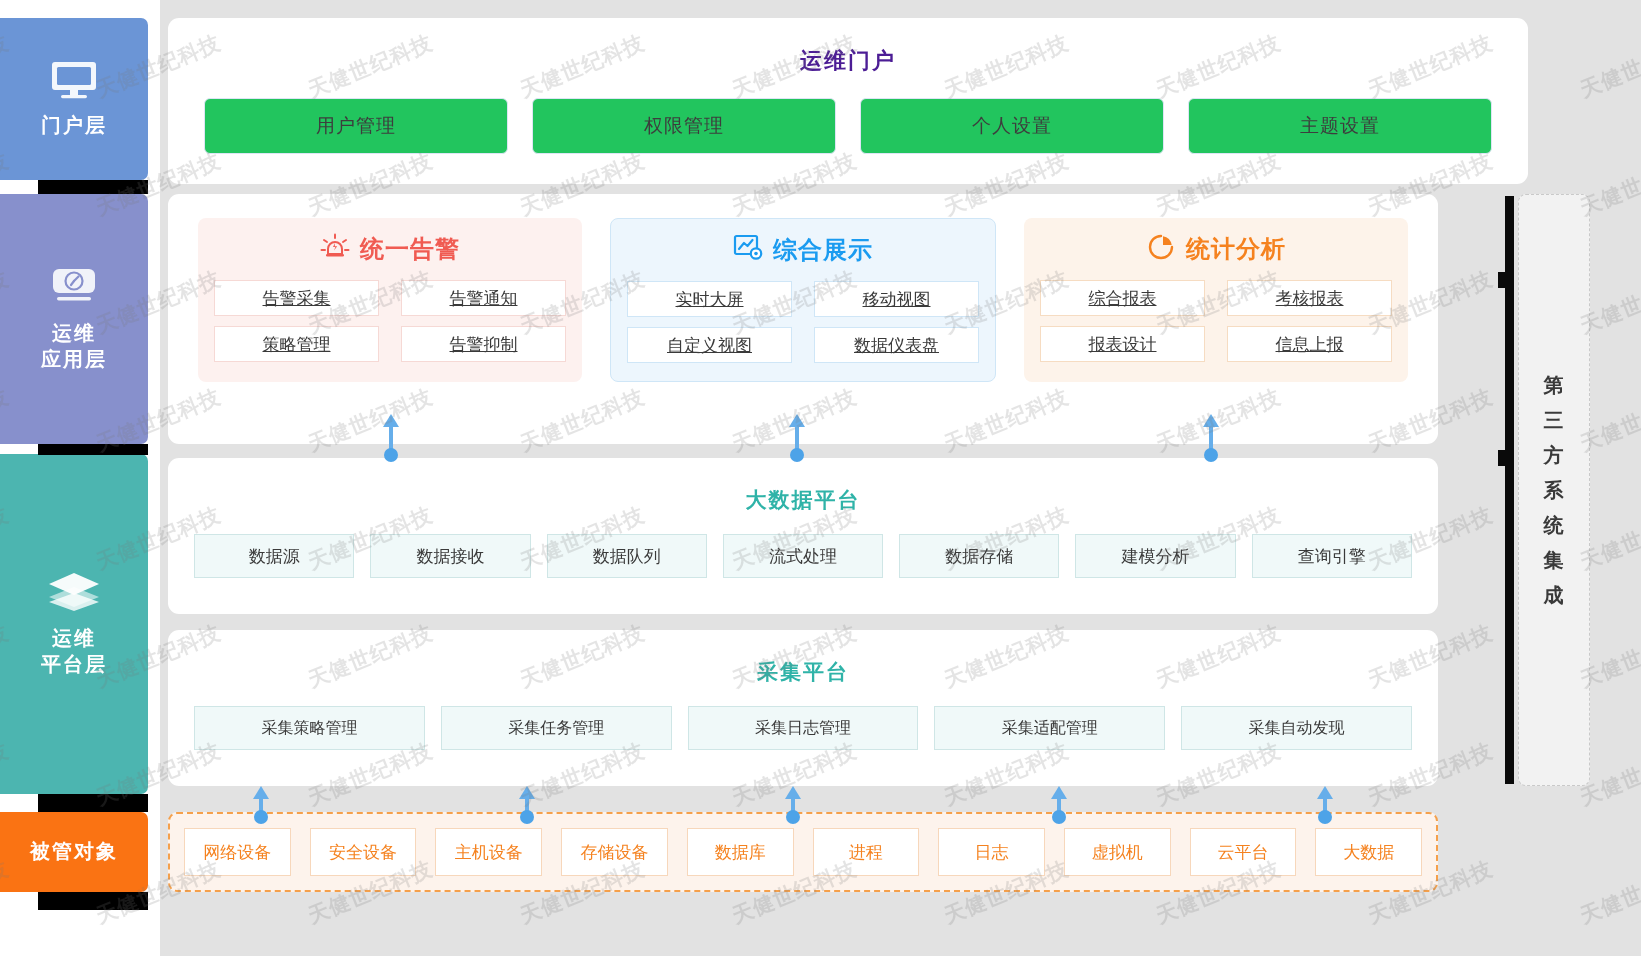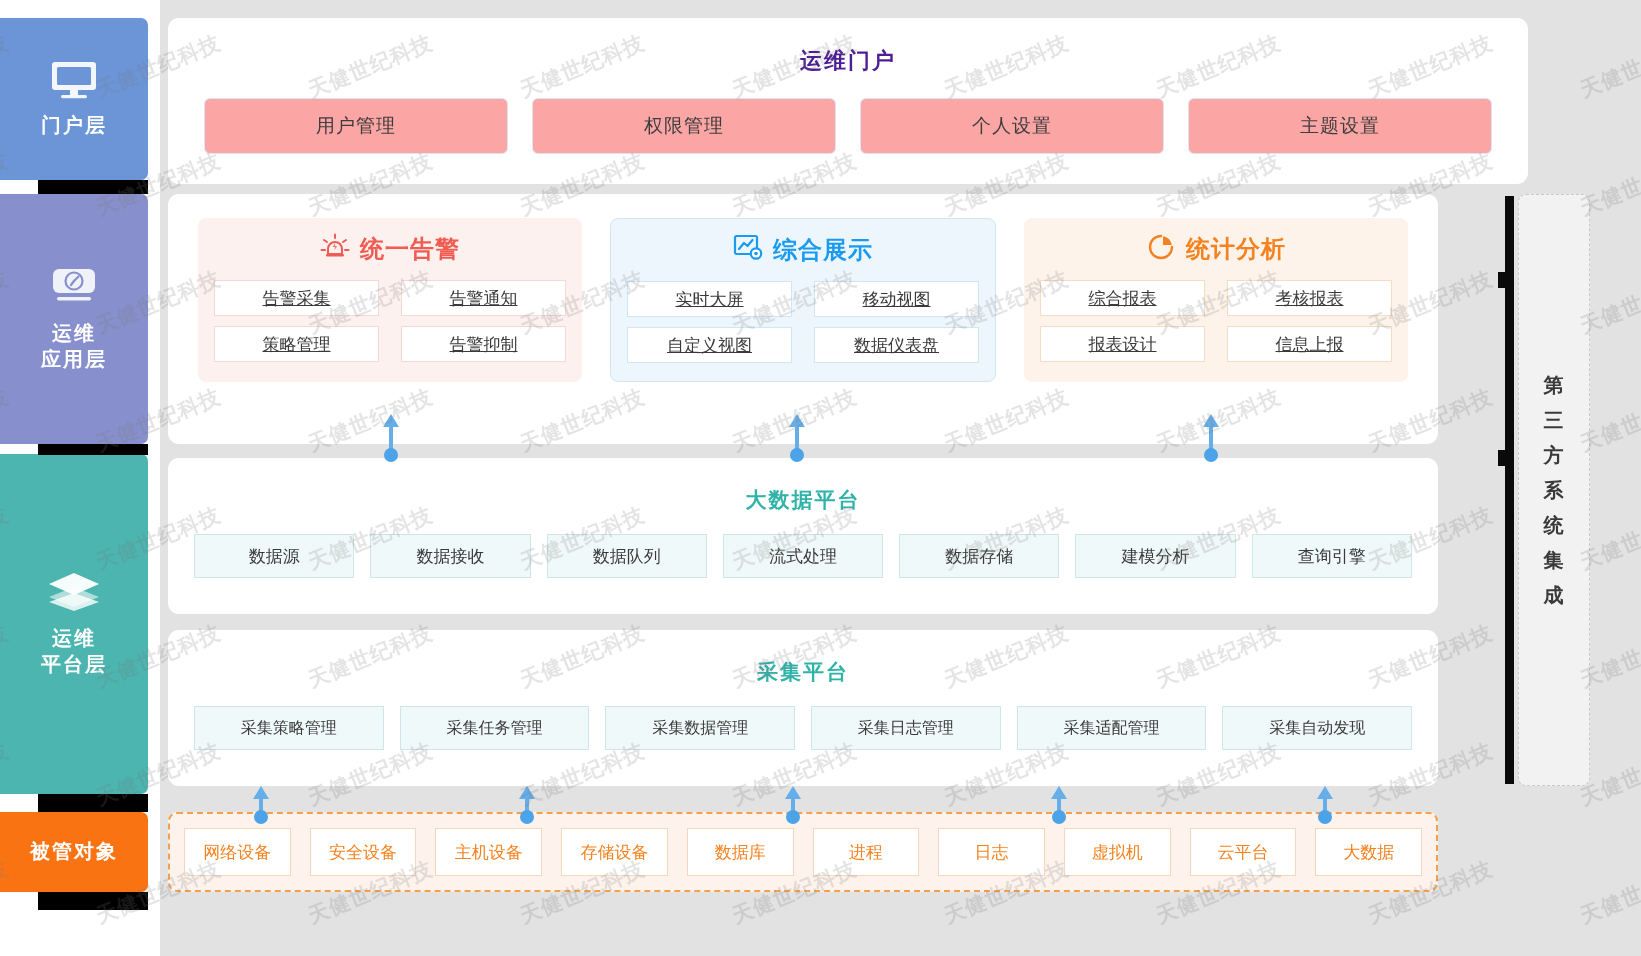--- a/index.html
+++ b/index.html
@@ -87,21 +87,21 @@
   #portal .panel-title {
     font-size: 22px; color: #4c1d95;
     margin-top: 28px; letter-spacing: 2px;
   }
   .portal-row {
     display: flex; gap: 24px;
     padding: 0 36px; margin-top: 22px;
   }
   .portal-item {
     flex: 1; height: 56px;
-    background: #fca5a5;
+    background: #22c55e;
     border: 1px solid #dde5f5;
     border-radius: 6px;
     display: flex; align-items: center; justify-content: center;
     font-size: 19px; color: #3d3d3d;
     letter-spacing: 1px;
   }
 
   
   #applayer { left: 8px; top: 194px; width: 1270px; height: 250px; }
   .app-cards {
@@ -377,21 +377,20 @@
         <div class="chip">建模分析</div>
         <div class="chip">查询引擎</div>
       </div>
     </div>
 
     <div class="panel" id="collect">
       <div class="panel-title">采集平台</div>
       <div class="chip-row">
         <div class="chip">采集策略管理</div>
         <div class="chip">采集任务管理</div>
-        <div class="chip">采集数据管理</div>
         <div class="chip">采集日志管理</div>
         <div class="chip">采集适配管理</div>
         <div class="chip">采集自动发现</div>
       </div>
     </div>
 
     <div id="managed">
       <div class="mo-item">网络设备</div>
       <div class="mo-item">安全设备</div>
       <div class="mo-item">主机设备</div>

